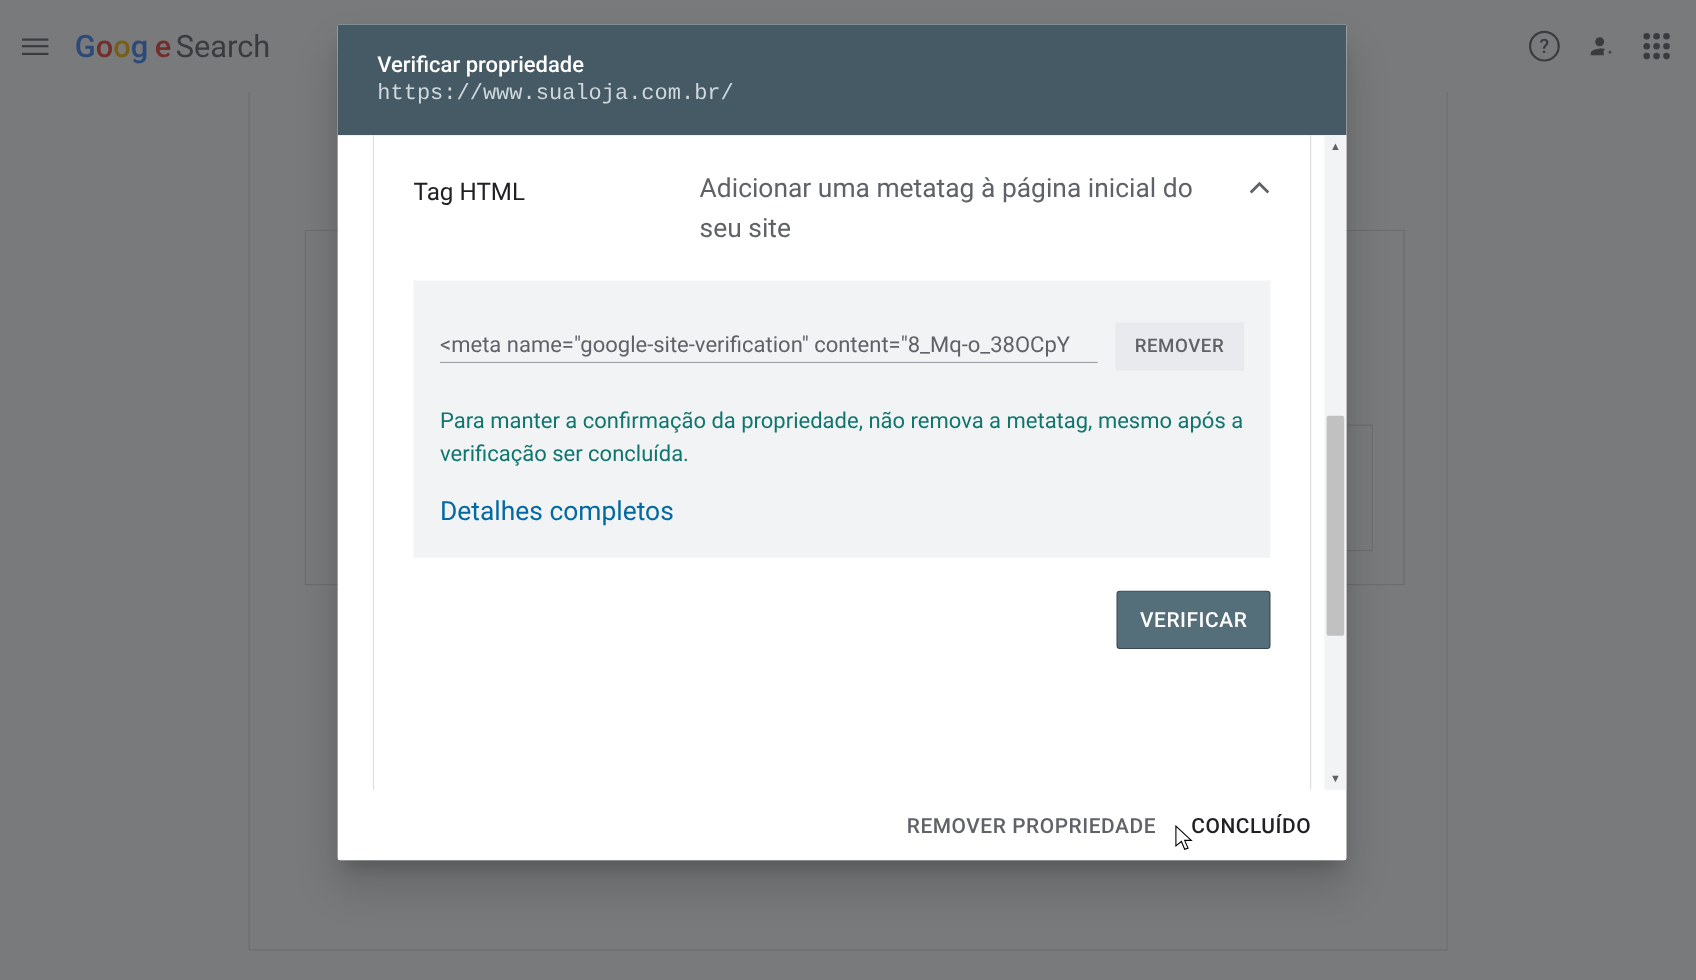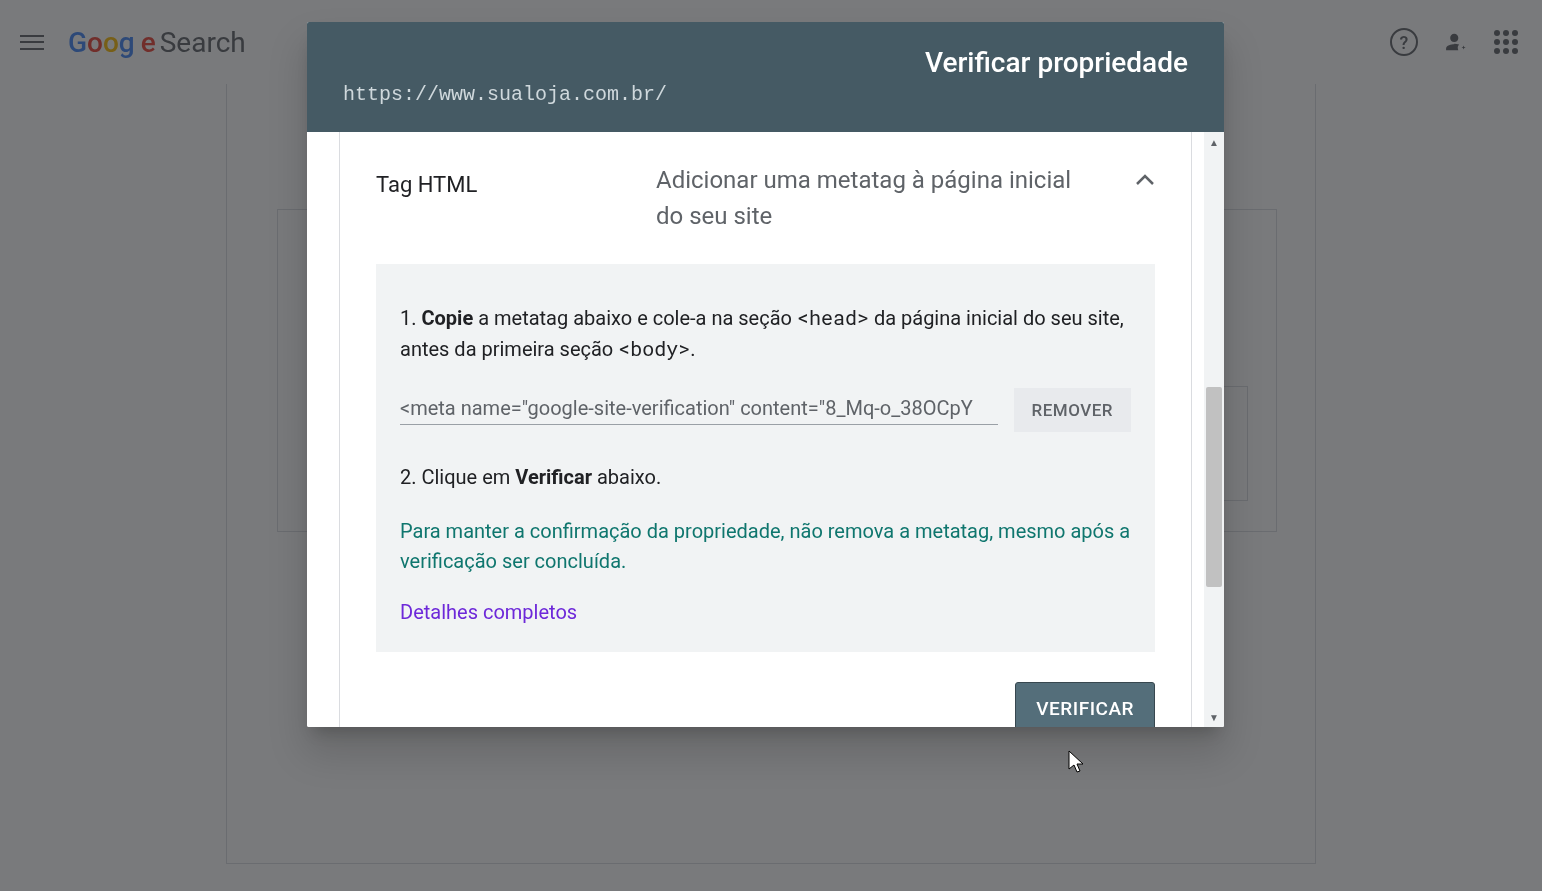--- a/index.html
+++ b/index.html
@@ -153,24 +153,23 @@
       overflow: hidden;
     }
     
     .modal-header {
       background: #455a64;
       color: #fff;
       padding: 24px 36px 26px;
     }
     
     .modal-header-title {
-      font-size: 28px;
+      font-size: 20px;
       font-weight: 500;
       margin-bottom: 4px;
-      text-align: right;
     }
     
     .modal-header-url {
       font-size: 20px;
       color: #cfd8dc;
       font-family: Liberation Mono, monospace;
     }
     
     .modal-body {
       position: relative;
@@ -186,21 +185,20 @@
       height: 100%;
       overflow-y: auto;
       padding: 0;
     }
     
     .section-header {
       display: flex;
       align-items: flex-start;
       padding: 30px 36px 30px 36px;
       cursor: pointer;
-      gap: 20px;
     }
     
     .section-header-title {
       font-size: 22px;
       color: #202124;
       width: 260px;
       padding-top: 10px;
     }
     
     .section-header-desc {
@@ -269,22 +267,22 @@
     }
     
     .note-text {
       font-size: 20px;
       color: #0f766e;
       line-height: 1.5;
       margin-bottom: 24px;
     }
     
     .details-link {
-      color: #6d28d9;
-      font-size: 20px;
+      color: #0369a1;
+      font-size: 24px;
       cursor: pointer;
     }
     
     .verify-button-row {
       display: flex;
       justify-content: flex-end;
       padding: 10px 36px 20px;
     }
     
     .verify-button {
@@ -445,47 +443,45 @@
     <div class="modal-body-inner">
       <div class="section-header">
         <div class="section-header-title">Tag HTML</div>
         <div class="section-header-desc">Adicionar uma metatag à página inicial do seu site</div>
         <svg class="chevron-icon" viewBox="0 0 20 12">
           <path d="M2 10 L10 2 L18 10" stroke="#5f6368" stroke-width="2.5" fill="none"></path>
         </svg>
       </div>
 
       <div class="section-body">
-        <div class="instruction-text">
-          <span>1. </span><span class="bold">Copie</span><span> a metatag abaixo e cole-a na seção </span><span class="code">&lt;head&gt;</span><span> da página inicial do seu site, antes da primeira seção </span><span class="code">&lt;body&gt;</span><span>.</span>
-        </div>
         
         <div class="meta-row">
           <div class="meta-text">&lt;meta name="google-site-verification" content="8_Mq-o_38OCpY</div>
           <button class="copy-button">REMOVER</button>
         </div>
         
-        <div class="instruction-text">
-          <span>2. Clique em </span><span class="bold">Verificar</span><span> abaixo.</span>
-        </div>
         
         <div class="note-text">Para manter a confirmação da propriedade, não remova a metatag, mesmo após a verificação ser concluída.</div>
         
         <a class="details-link">Detalhes completos</a>
       </div>
 
       <div class="verify-button-row">
         <button class="verify-button">VERIFICAR</button>
       </div>
     </div>
 
     <div class="scroll-track">
       <div class="scroll-up-arrow">▲</div>
       <div class="scroll-thumb"></div>
       <div class="scroll-down-arrow">▼</div>
     </div>
   </div>
 
+  <div class="modal-footer">
+    <button class="footer-button-text">REMOVER PROPRIEDADE</button>
+    <button class="footer-button-primary">CONCLUÍDO</button>
+  </div>
 </div>
 
 <svg class="cursor" viewBox="0 0 20 26">
   <path d="M1 1 L1 19 L6 15 L9 22 L12 21 L9 14 L15 14 Z" fill="#fff" stroke="#000" stroke-width="1"></path>
 </svg>
 
 </body></html>

